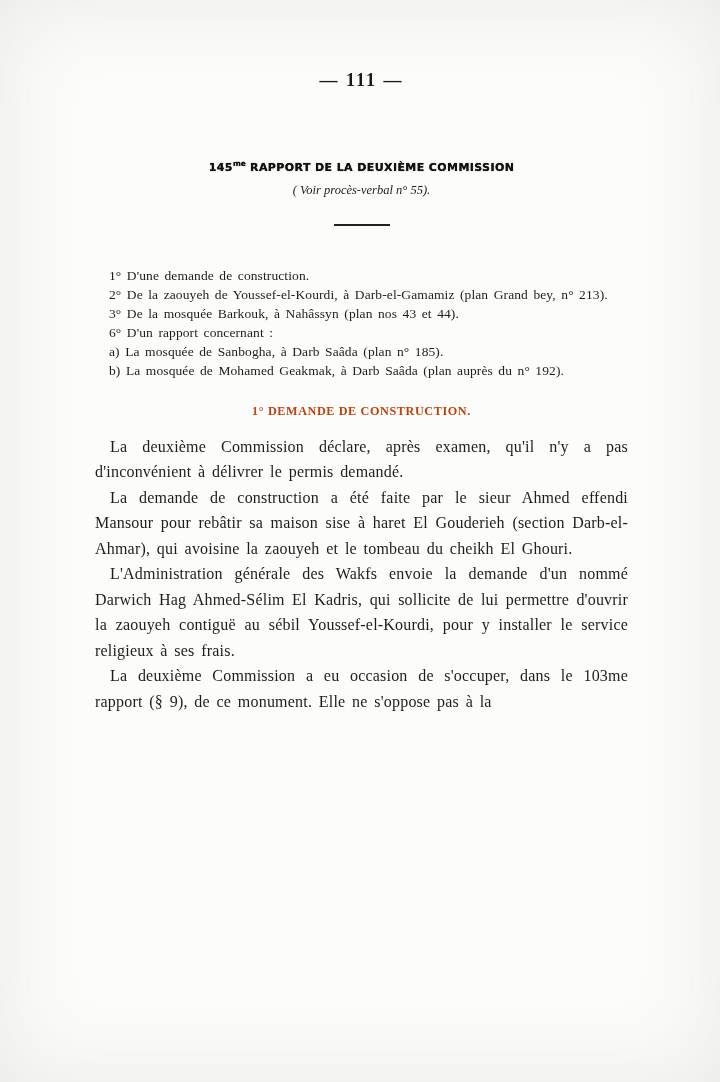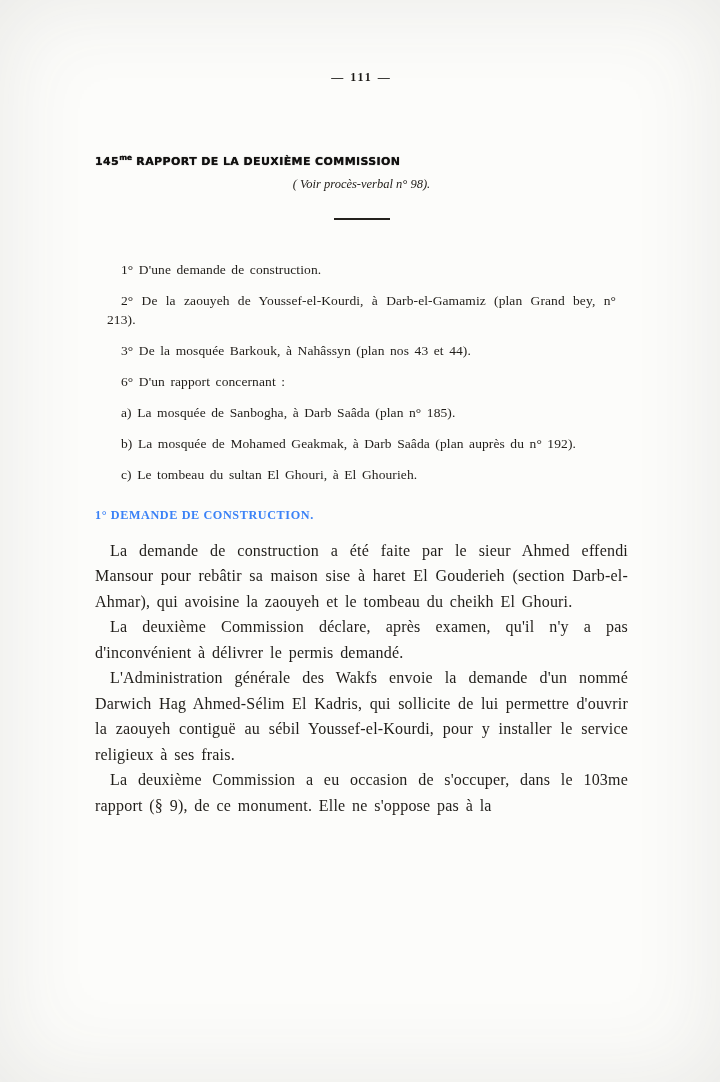--- a/index.html
+++ b/index.html
@@ -15,27 +15,28 @@
     box-sizing: border-box;
     background: #fcfcfa;
     box-shadow: inset 0 0 90px rgba(70, 65, 55, 0.10);
     padding: 70px 92px 0 95px;
     font-family: "Liberation Serif", "DejaVu Serif", serif;
     color: #221f1c;
     overflow: hidden;
   }
   .page-number {
     text-align: center;
-    font-size: 12px;
+    font-size: 18px;
     font-weight: bold;
     letter-spacing: 2px;
     color: #1b1916;
   }
   .report-title {
     margin-top: 68px;
+    text-align: center;
     font-family: "DejaVu Sans", "Liberation Sans", sans-serif;
     font-weight: bold;
     font-size: 11px;
     letter-spacing: 0.4px;
     color: #121110;
     text-shadow: 0 0 0.8px #121110;
   }
   .report-title .sup {
     font-size: 7.5px;
     vertical-align: super;
@@ -51,35 +52,36 @@
   .separator-rule {
     width: 56px;
     height: 2px;
     background: #24211d;
     margin: 26px auto 0 auto;
   }
   .toc-list {
     margin-top: 40px;
   }
   .toc-item {
-    margin: 12px;
+    margin: 0;
     font-size: 13.5px;
     line-height: 19px;
     text-indent: 14px;
     text-align: justify;
     word-spacing: 2px;
     letter-spacing: 0.1px;
     color: #201d19;
   }
   .section-heading {
     margin: 24px 0 15px 0;
+    text-align: center;
     font-weight: bold;
     font-size: 12.2px;
     letter-spacing: 0.6px;
-    color: #3b82f6;
+    color: #c2410c;
   }
   .body-paragraph {
     margin: 0;
     font-size: 16px;
     line-height: 25.5px;
     text-align: justify;
     text-indent: 15px;
     word-spacing: 2.5px;
     letter-spacing: 0.2px;
     color: #201d19;
@@ -87,35 +89,34 @@
 </style>
 </head>
 <body>
 
 <div class="page">
 
   <div class="page-number">— 111 —</div>
 
   <div class="report-title"><span>145</span><span class="sup">me</span><span> RAPPORT DE LA DEUXIÈME COMMISSION</span></div>
 
-  <div class="report-subtitle">( Voir procès-verbal n° 98).</div>
+  <div class="report-subtitle">( Voir procès-verbal n° 55).</div>
 
   <div class="separator-rule"></div>
 
   <div class="toc-list" id="toc-list">
       <p class="toc-item">1° D'une demande de construction.</p>
       <p class="toc-item">2° De la zaouyeh de Youssef-el-Kourdi, à Darb-el-Gamamiz (plan Grand bey, n° 213).</p>
       <p class="toc-item">3° De la mosquée Barkouk, à Nahâssyn (plan nos 43 et 44).</p>
       <p class="toc-item">6° D'un rapport concernant :</p>
       <p class="toc-item">a) La mosquée de Sanbogha, à Darb Saâda (plan n° 185).</p>
       <p class="toc-item">b) La mosquée de Mohamed Geakmak, à Darb Saâda (plan auprès du n° 192).</p>
-      <p class="toc-item">c) Le tombeau du sultan El Ghouri, à El Ghourieh.</p>
     </div>
 
   <div id="sections">
       <h3 class="section-heading">1° DEMANDE DE CONSTRUCTION.</h3>
+      <p class="body-paragraph">La deuxième Commission déclare, après examen, qu'il n'y a pas d'inconvénient à délivrer le permis demandé.</p>
       <p class="body-paragraph">La demande de construction a été faite par le sieur Ahmed effendi Mansour pour rebâtir sa maison sise à haret El Gouderieh (section Darb-el-Ahmar), qui avoisine la zaouyeh et le tombeau du cheikh El Ghouri.</p>
-      <p class="body-paragraph">La deuxième Commission déclare, après examen, qu'il n'y a pas d'inconvénient à délivrer le permis demandé.</p>
       <p class="body-paragraph">L'Administration générale des Wakfs envoie la demande d'un nommé Darwich Hag Ahmed-Sélim El Kadris, qui sollicite de lui permettre d'ouvrir la zaouyeh contiguë au sébil Youssef-el-Kourdi, pour y installer le service religieux à ses frais.</p>
       <p class="body-paragraph">La deuxième Commission a eu occasion de s'occuper, dans le 103me rapport (§ 9), de ce monument. Elle ne s'oppose pas à la</p>
     </div>
 
 </div>
 
 </body></html>

